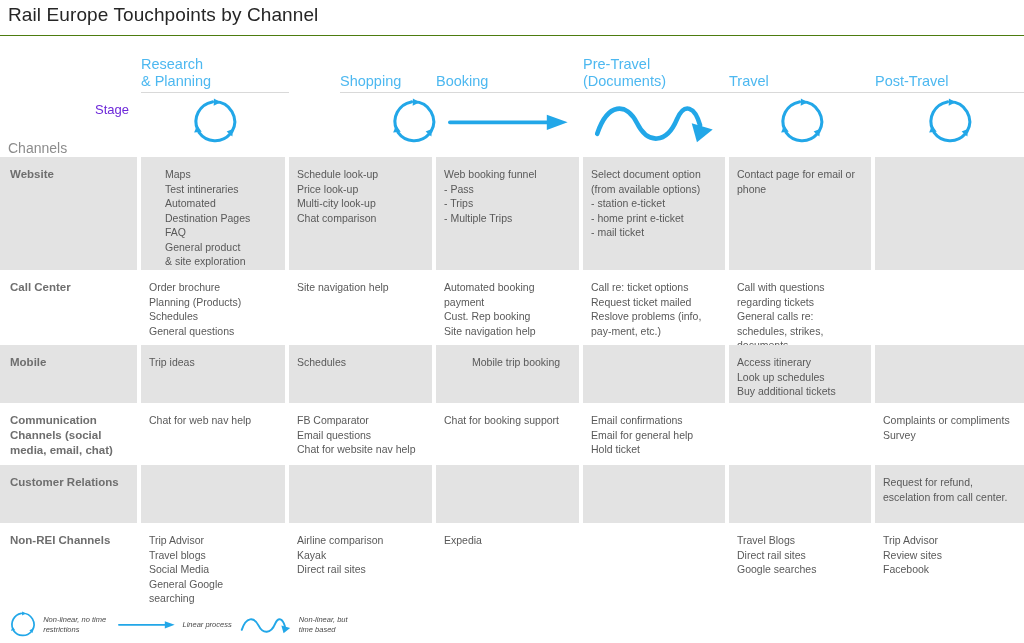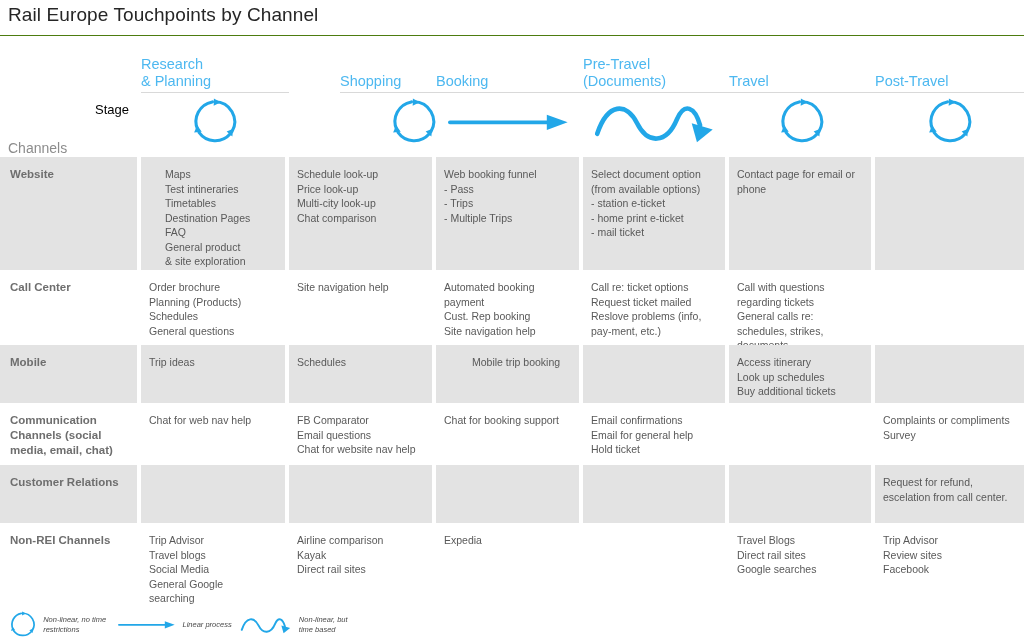--- a/index.html
+++ b/index.html
@@ -19,21 +19,21 @@
   .title-text {
     position: absolute; left: 8px; top: 4px;
     font-size: 19px; font-weight: 400; color: #262626;
     letter-spacing: 0.1px; white-space: nowrap;
   }
 
   
   .header-band { position: absolute; left:0; top: 37px; width: 1024px; height: 120px; }
   .stage-label {
     position: absolute; right: 4px; bottom: 0;
-    font-size: 13px; color: #000000; white-space: nowrap;
+    font-size: 13px; color: #6d28d9; white-space: nowrap;
   }
   .stage-label-wrap {
     position: absolute; left: 0; top: 30px; width: 133px; height: 50px;
   }
   .channels-label {
     position: absolute; left: 8px; top: 103px;
     font-size: 14px; color: #8c8c8c; white-space: nowrap;
   }
   .stage-col {
     position: absolute; top: 0; height: 120px;
@@ -189,21 +189,21 @@
       </div>
   </div>
 
   <div class="grid" id="grid">
       <div class="row" style="height: 113px;">
         <div class="cell label shaded" style="left: 0px; width: 137px; white-space: pre-line;">Website</div>
         <div class="cell shaded" style="left: 141px; width: 144px; padding-left: 24px;">
           <ul>
             <li>Maps</li>
             <li>Test intineraries</li>
-            <li>Timetables</li>
+            <li>Automated</li>
             <li>Destination Pages</li>
             <li>FAQ</li>
             <li>General product
 &amp; site exploration</li>
           </ul>
         </div>
         <div class="cell shaded" style="left: 289px; width: 143px;">
           <ul>
             <li>Schedule look-up</li>
             <li>Price look-up</li>

